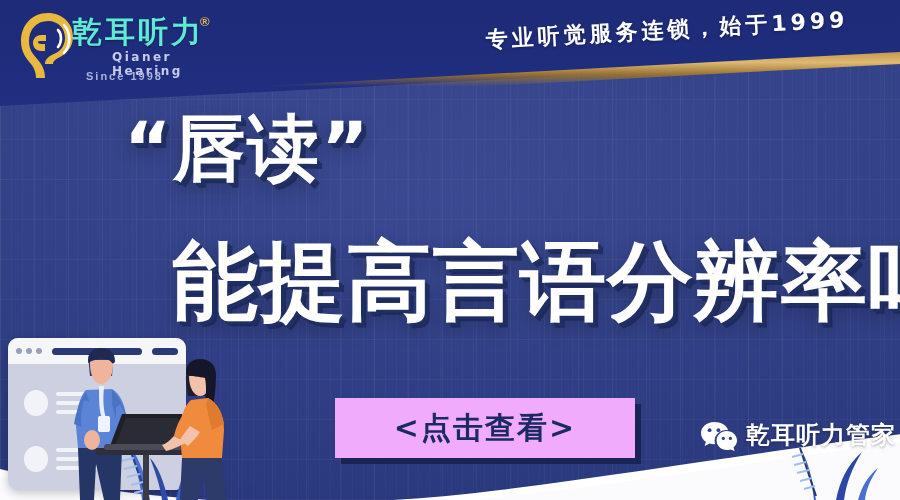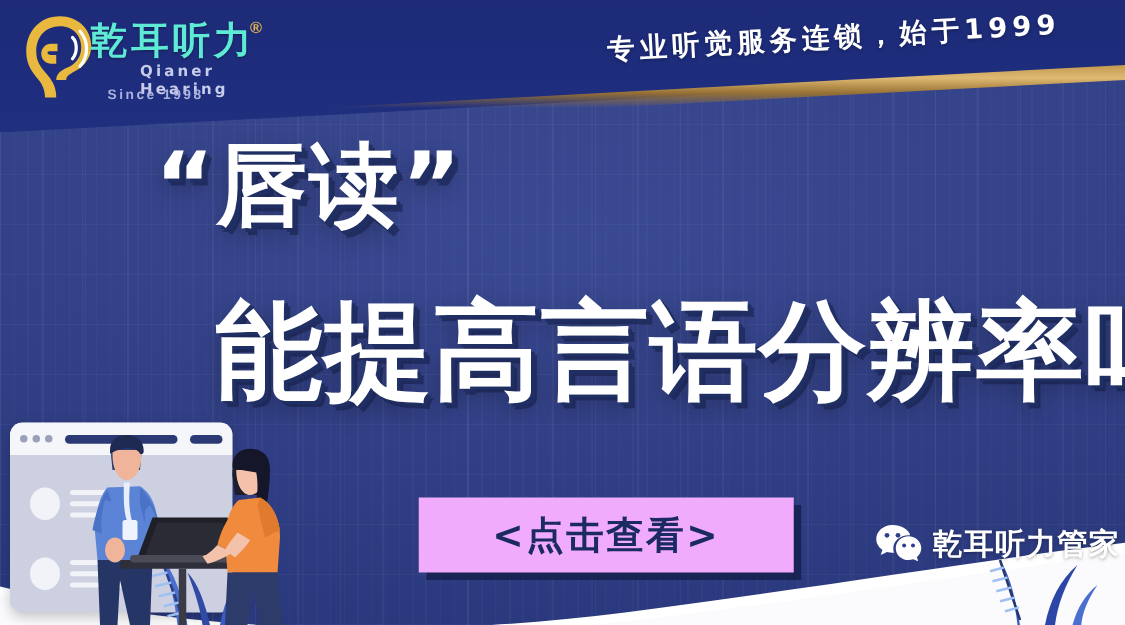--- a/index.html
+++ b/index.html
@@ -119,21 +119,21 @@
     cursor:pointer;
   }
   .cta-label{
     color:#1b2a63;font-size:30px;font-weight:bold;letter-spacing:2px;
     font-family:"DejaVu Sans","Liberation Sans",sans-serif;
   }
 
   
   .wechat{
     position:absolute;left:700px;top:419px;
-    display:flex;align-items:flex-start;gap:8px;
+    display:flex;align-items:flex-end;gap:8px;
   }
   .wechat-label{
     color:#ffffff;font-size:24px;font-weight:bold;letter-spacing:1px;
     font-family:"DejaVu Sans","Liberation Sans",sans-serif;
     text-shadow:0 1px 3px rgba(0,0,0,.35);
   }
 
   
   .illu{position:absolute;left:0;top:318px;width:300px;height:182px;}
   .fern-r{position:absolute;right:10px;bottom:0;width:120px;height:92px;}

